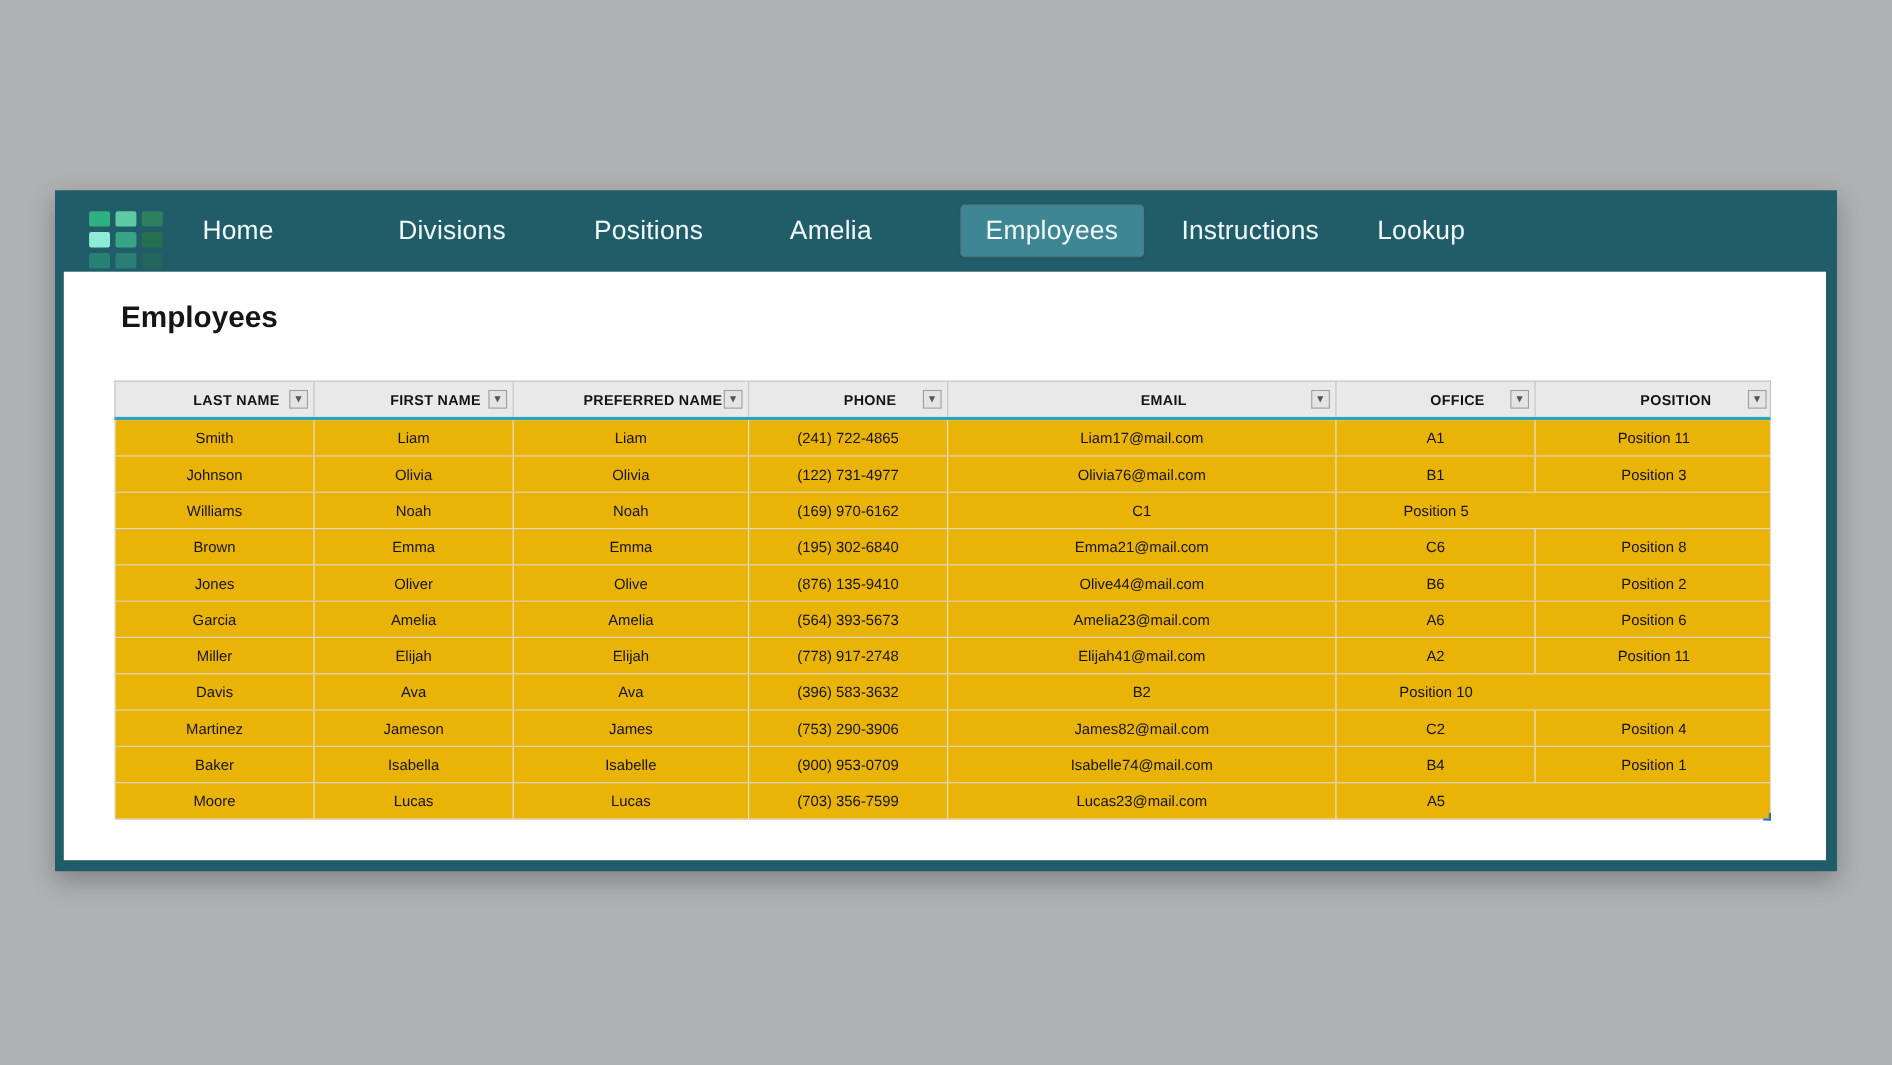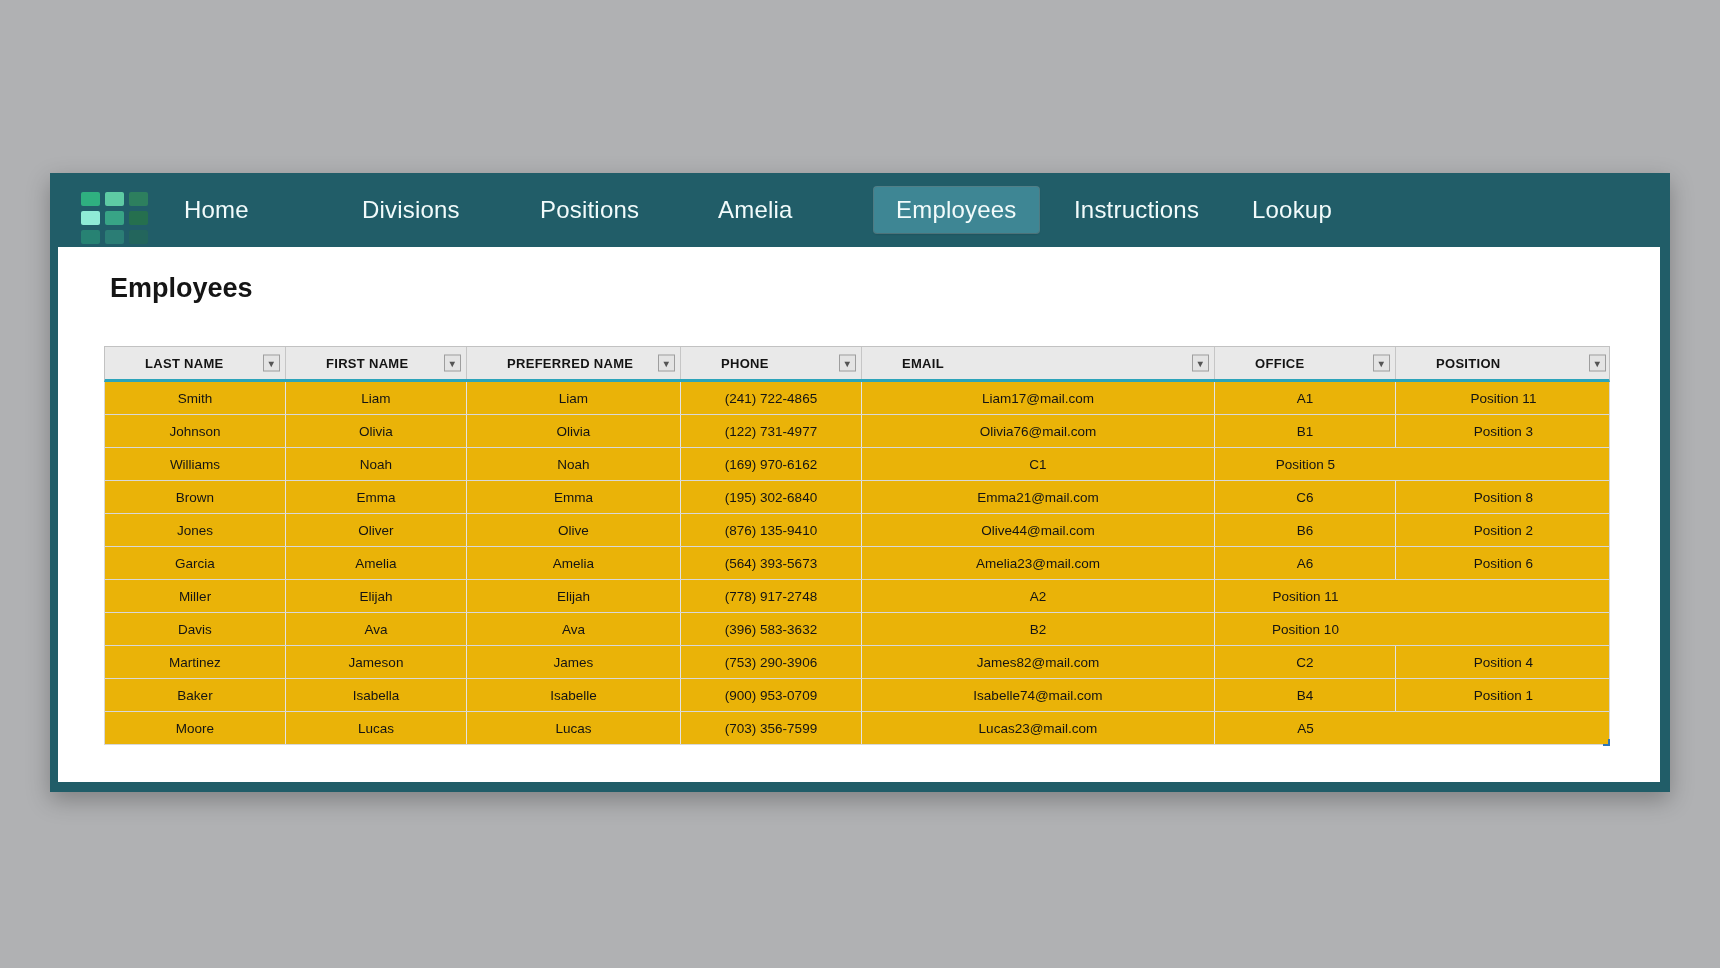--- a/index.html
+++ b/index.html
@@ -69,21 +69,21 @@
     height: 33px;
   }
   .thead {
     background: var(--header-bg, #e9e9e9);
     border: 1px solid var(--header-border, #c2c2c2);
     border-bottom: 3px solid var(--header-underline, #2ca4ba);
     height: 36px;
   }
   .th {
     position: relative;
-    display: flex; align-items: center; 
+    display: flex; align-items: center; justify-content: center;
     font-size: 13px; font-weight: bold;
     color: var(--header-text, #141414);
     border-right: 1px solid #c6c6c6;
     letter-spacing: 0.3px;
     margin-left: 40px;
   }
   .th:last-child { border-right: none; }
   .filter-btn {
     position: absolute; right: 5px; top: 50%;
     transform: translateY(-50%);
@@ -259,20 +259,21 @@
             <div class="td">(564) 393-5673</div>
             <div class="td">Amelia23@mail.com</div>
             <div class="td">A6</div>
             <div class="td">Position 6</div>
           </div>
           <div class="trow">
             <div class="td">Miller</div>
             <div class="td">Elijah</div>
             <div class="td">Elijah</div>
             <div class="td">(778) 917-2748</div>
+            <div class="td">Elijah41@mail.com</div>
             <div class="td">A2</div>
             <div class="td">Position 11</div>
           </div>
           <div class="trow">
             <div class="td">Davis</div>
             <div class="td">Ava</div>
             <div class="td">Ava</div>
             <div class="td">(396) 583-3632</div>
             <div class="td">B2</div>
             <div class="td">Position 10</div>

